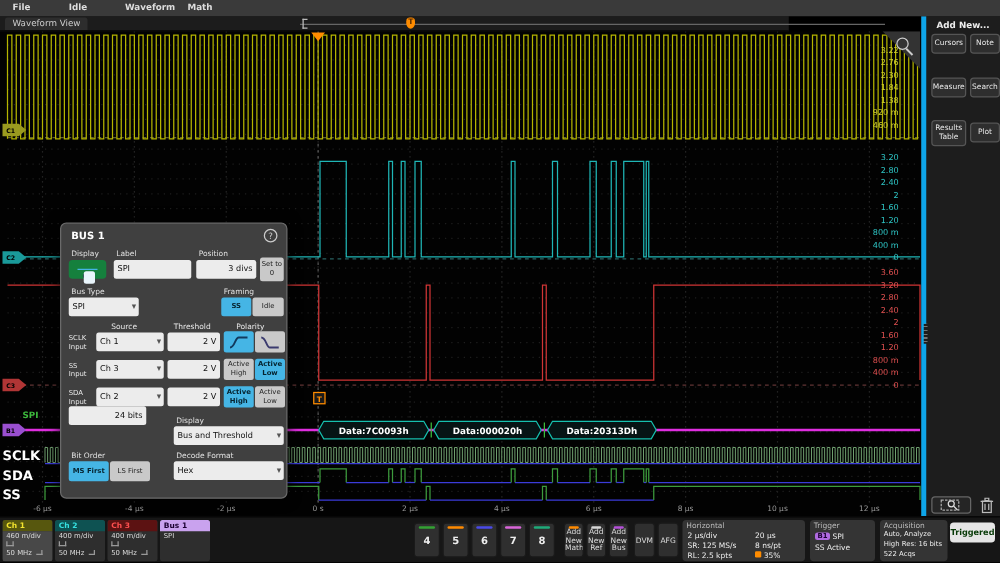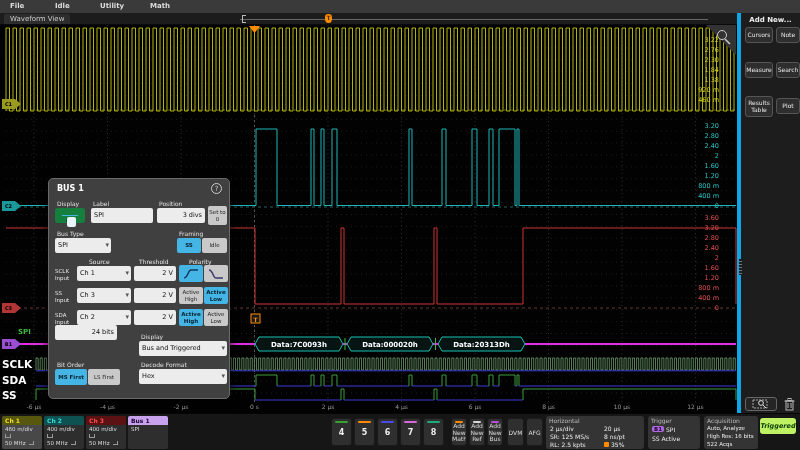--- a/index.html
+++ b/index.html
@@ -4,21 +4,21 @@
 <style>
   * { margin:0; padding:0; box-sizing:border-box; }
   body { background:#000; font-family:"DejaVu Sans",sans-serif; }
   #app { position:relative; width:800px; height:450px; background:#000; overflow:hidden; }
 
   
   .menubar { position:absolute; left:0; top:0; width:800px; height:13px; background:#3a3a3a; z-index:40; }
   .menubar span { position:absolute; top:2px; font-size:7px; font-weight:bold; color:#ddd; cursor:default; }
 
   
-  .wfheader { position:absolute; left:0; top:13px; width:737px; height:12px; background:#1c1c1c; z-index:5; border-bottom:1px solid #0a0a0a;text-align:right;}
+  .wfheader { position:absolute; left:0; top:13px; width:631px; height:12px; background:#1c1c1c; z-index:5; border-bottom:1px solid #0a0a0a;text-align:right;}
   .wftab { position:absolute; left:4px; top:1px; padding:1px 6px; font-size:7px; color:#ccc; background:#2d2d2d; border-radius:2px 2px 0 0; }
   .scrollline { position:absolute; left:240px; top:6px; width:468px; height:1px; background:#666; }
   .bracket { position:absolute; left:242px; top:2px; width:4px; height:8px; border:1px solid #bbb; border-right:none; }
   .pin { position:absolute; left:325px; top:1px; width:7px; height:9px; background:#ff8c00; border-radius:3px 3px 50% 50%; }
   .pin:after { content:"T"; position:absolute; left:1.5px; top:0px; font-size:6px; color:#5a2d00; font-weight:bold; }
 
   
   .plot { position:absolute; left:0; top:25px; width:737px; height:389px; background:#020202; z-index:1; }
   svg { font-family:"DejaVu Sans",sans-serif; }
 
@@ -56,32 +56,32 @@
   .cicon { display:inline-block; width:6px; height:4px; border:1px solid #999; border-top:none; }
   .bwicon { display:inline-block; width:5px; height:4px; border-bottom:1px solid #999; border-right:1px solid #999; margin-left:3px; }
   .numbtn { position:absolute; top:4px; width:21px; height:28px; background:#2f2f2f; border:1px solid #1a1a1a; border-radius:3px; color:#eee; font-size:8px; font-weight:bold; text-align:center; padding-top:9px; cursor:pointer; }
   .stripe { position:absolute; left:3px; right:3px; top:2px; height:2px; border-radius:1px; }
   .addbtn { position:absolute; top:4px; width:16px; height:28px; background:#2f2f2f; border:1px solid #1a1a1a; border-radius:3px; color:#ddd; font-size:6px; line-height:6.5px; text-align:center; padding-top:4px; cursor:pointer; overflow:hidden;}
   .utilbtn { position:absolute; top:4px; width:17px; height:28px; background:#2f2f2f; border:1px solid #1a1a1a; border-radius:3px; color:#ddd; font-size:6px; display:flex; align-items:center; justify-content:center; cursor:pointer; }
   .panel { position:absolute; top:2px; height:33px; background:#343434; border-radius:3px; cursor:pointer; }
   .panel .ptitle { position:absolute; left:3px; top:1px; font-size:6px; color:#bbb; }
   .pv { position:absolute; font-size:6px; color:#eee; white-space:nowrap; }
   .chip { position:absolute; background:#b06ae0; border-radius:2px; color:#1a0030; font-size:5.5px; font-weight:bold; padding:0 2px; }
-  .triggered { position:absolute; left:760px; top:4px; width:36px; height:16px; background:#bef264; border-radius:3px; color:#063906; font-size:6.5px; font-weight:bold; text-align:center; line-height:16px;font-style:italic; }
+  .triggered { position:absolute; left:760px; top:4px; width:36px; height:16px; background:#e5e5e5; border-radius:3px; color:#063906; font-size:6.5px; font-weight:bold; text-align:center; line-height:16px; }
   .tpos { display:inline-block; width:5px; height:5px; background:#ff8c00; border-radius:1px; margin-right:2px; }
 </style>
 </head>
 <body>
 
 <div id="app">
 
   <div class="menubar">
     <span style="left:10px">File</span>
     <span style="left:55px">Idle</span>
-    <span style="left:100px">Utility</span>
+    <span style="left:100px">Waveform</span>
     <span style="left:150px">Math</span>
   </div>
 
   <div class="wfheader">
     <span class="wftab">Waveform View</span>
     <div class="scrollline"></div>
     <div class="bracket"></div>
     <div class="pin"></div>
   </div>
 
@@ -315,21 +315,21 @@
       <span>Ch 2</span><span class="caret">▾</span>
     </div>
     <div class="dinput right" style="left:85px;top:131px;width:42px">2 V</div>
     <div class="dbtn sel" style="left:130px;top:130px;width:24px;height:17px">Active High</div>
     <div class="dbtn" style="left:155px;top:130px;width:24px;height:17px">Active Low</div>
 
     <div class="dlabel" style="left:8px;top:154px">Word Size</div>
     <div class="dinput right" style="left:6px;top:146px;width:62px">24 bits</div>
     <div class="dlabel" style="left:92px;top:154px">Display</div>
     <div class="ddrop" style="left:90px;top:162px;width:88px">
-      <span>Bus and Triggered</span><span class="caret">▾</span>
+      <span>Bus and Threshold</span><span class="caret">▾</span>
     </div>
 
     <div class="dlabel" style="left:8px;top:182px">Bit Order</div>
     <div class="dbtn sel" style="left:6px;top:190px;width:32px;height:16px">MS First</div>
     <div class="dbtn" style="left:39px;top:190px;width:32px;height:16px">LS First</div>
     <div class="dlabel" style="left:92px;top:182px">Decode Format</div>
     <div class="ddrop" style="left:90px;top:190px;width:88px">
       <span>Hex</span><span class="caret">▾</span>
     </div>
   </div>

